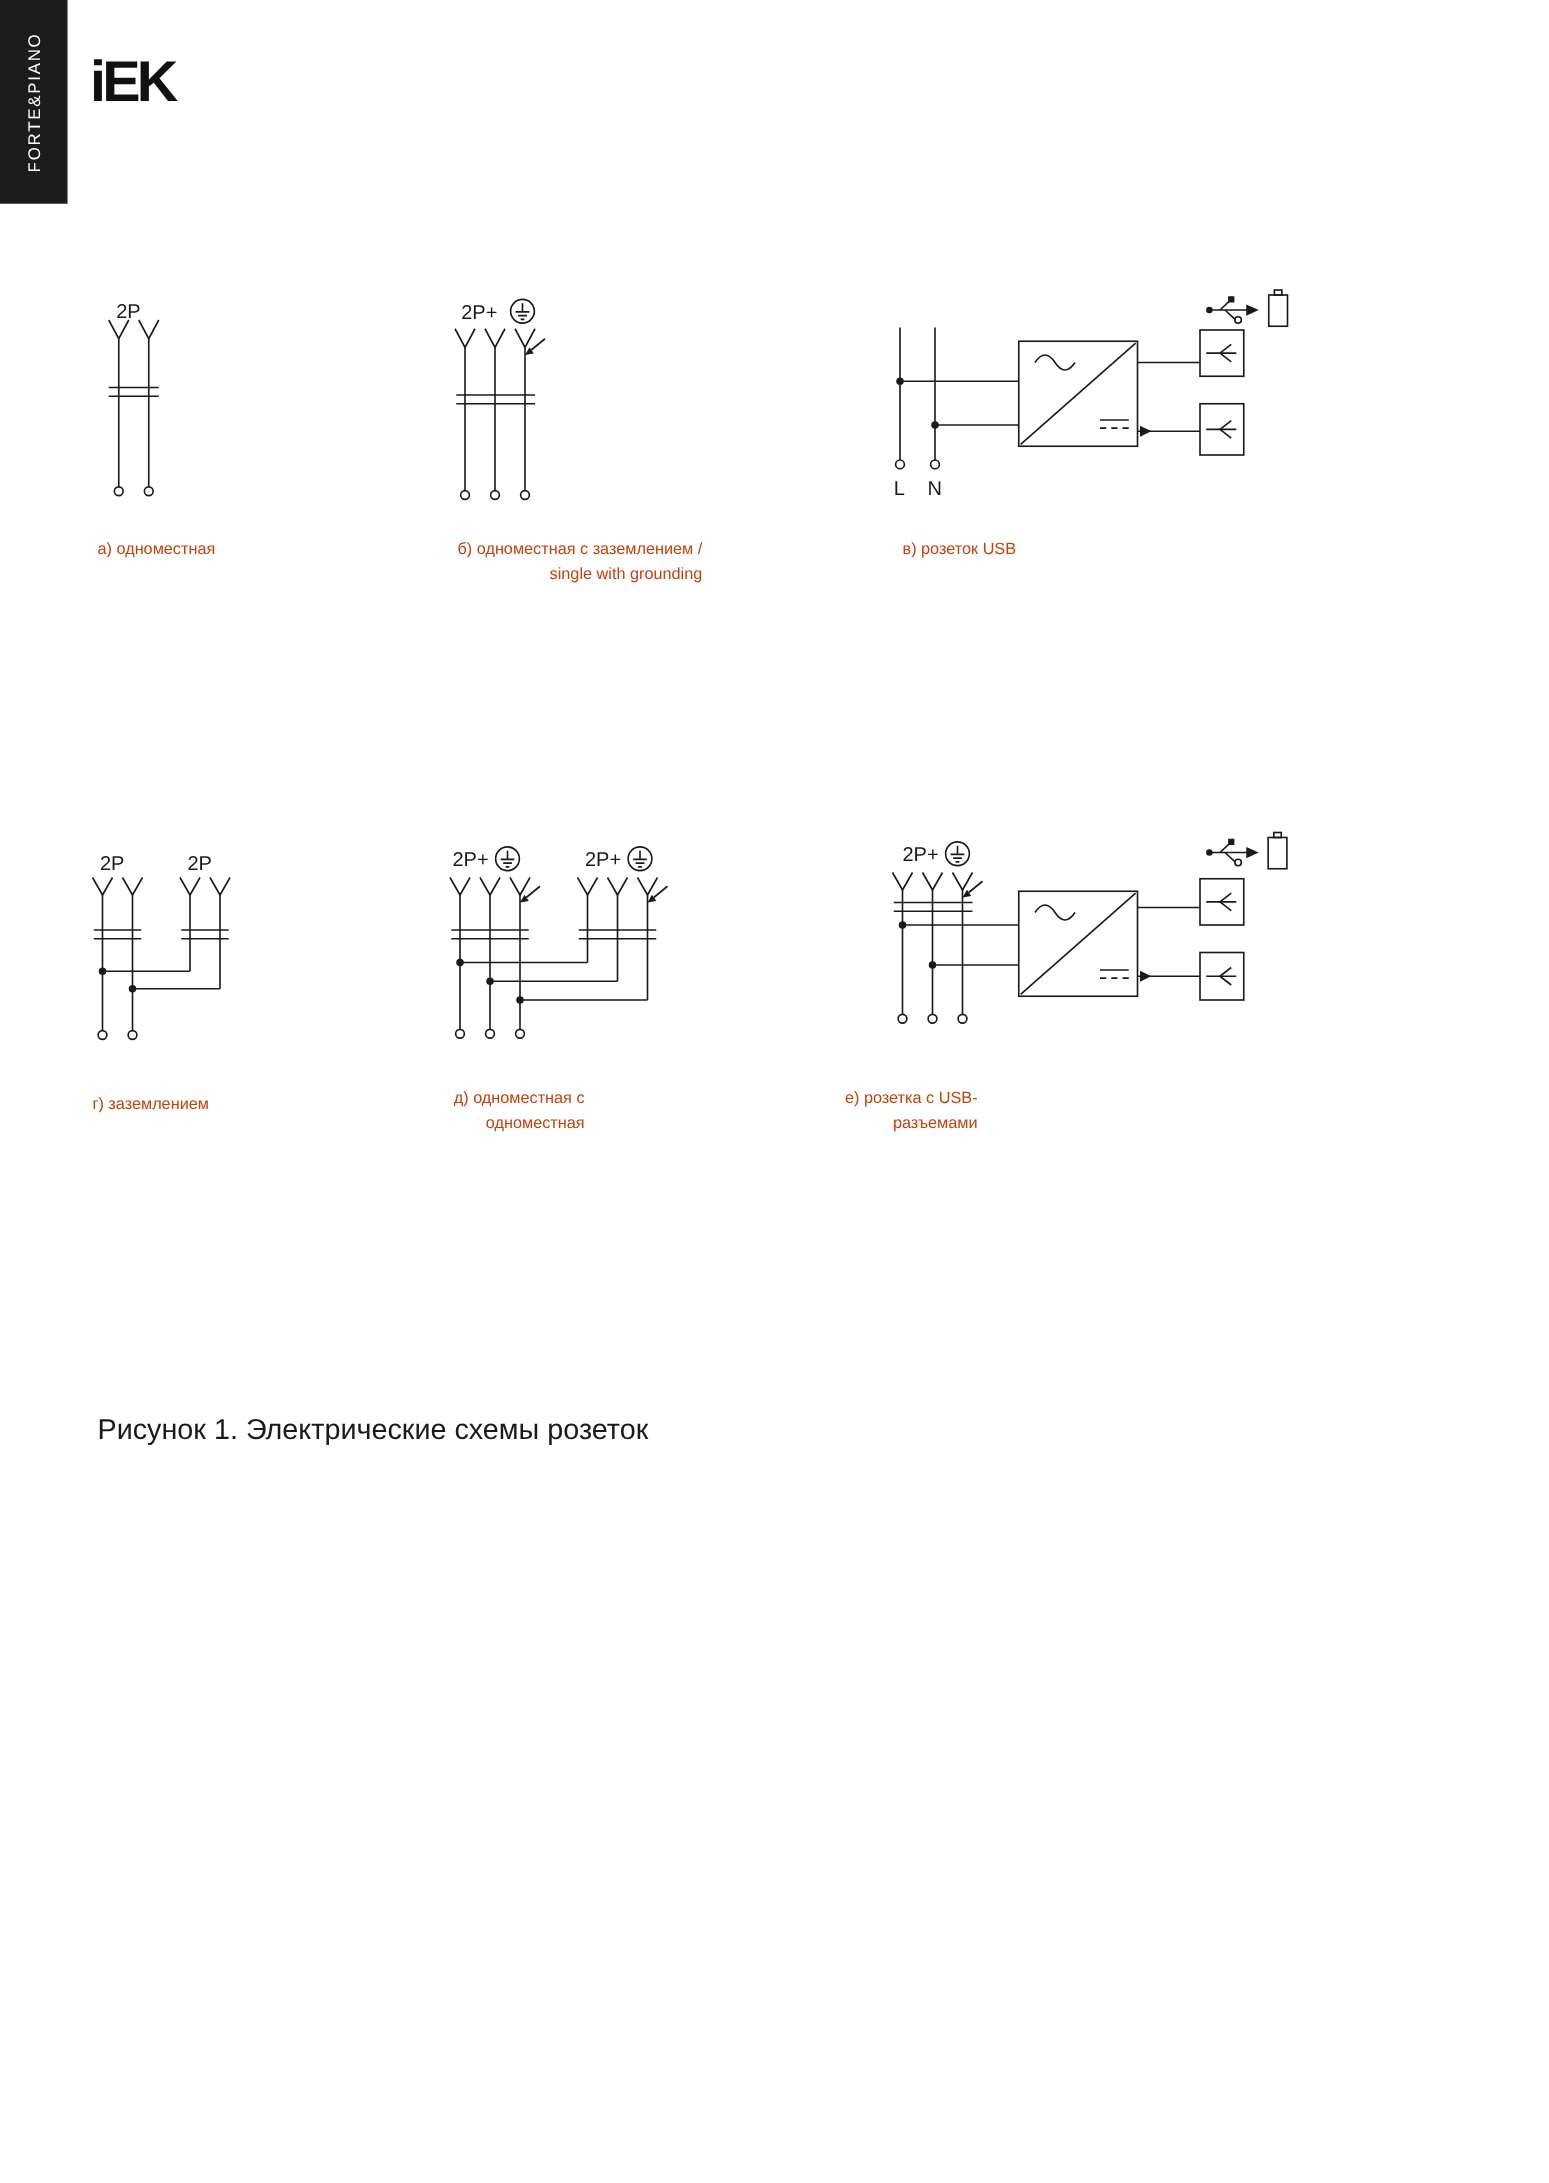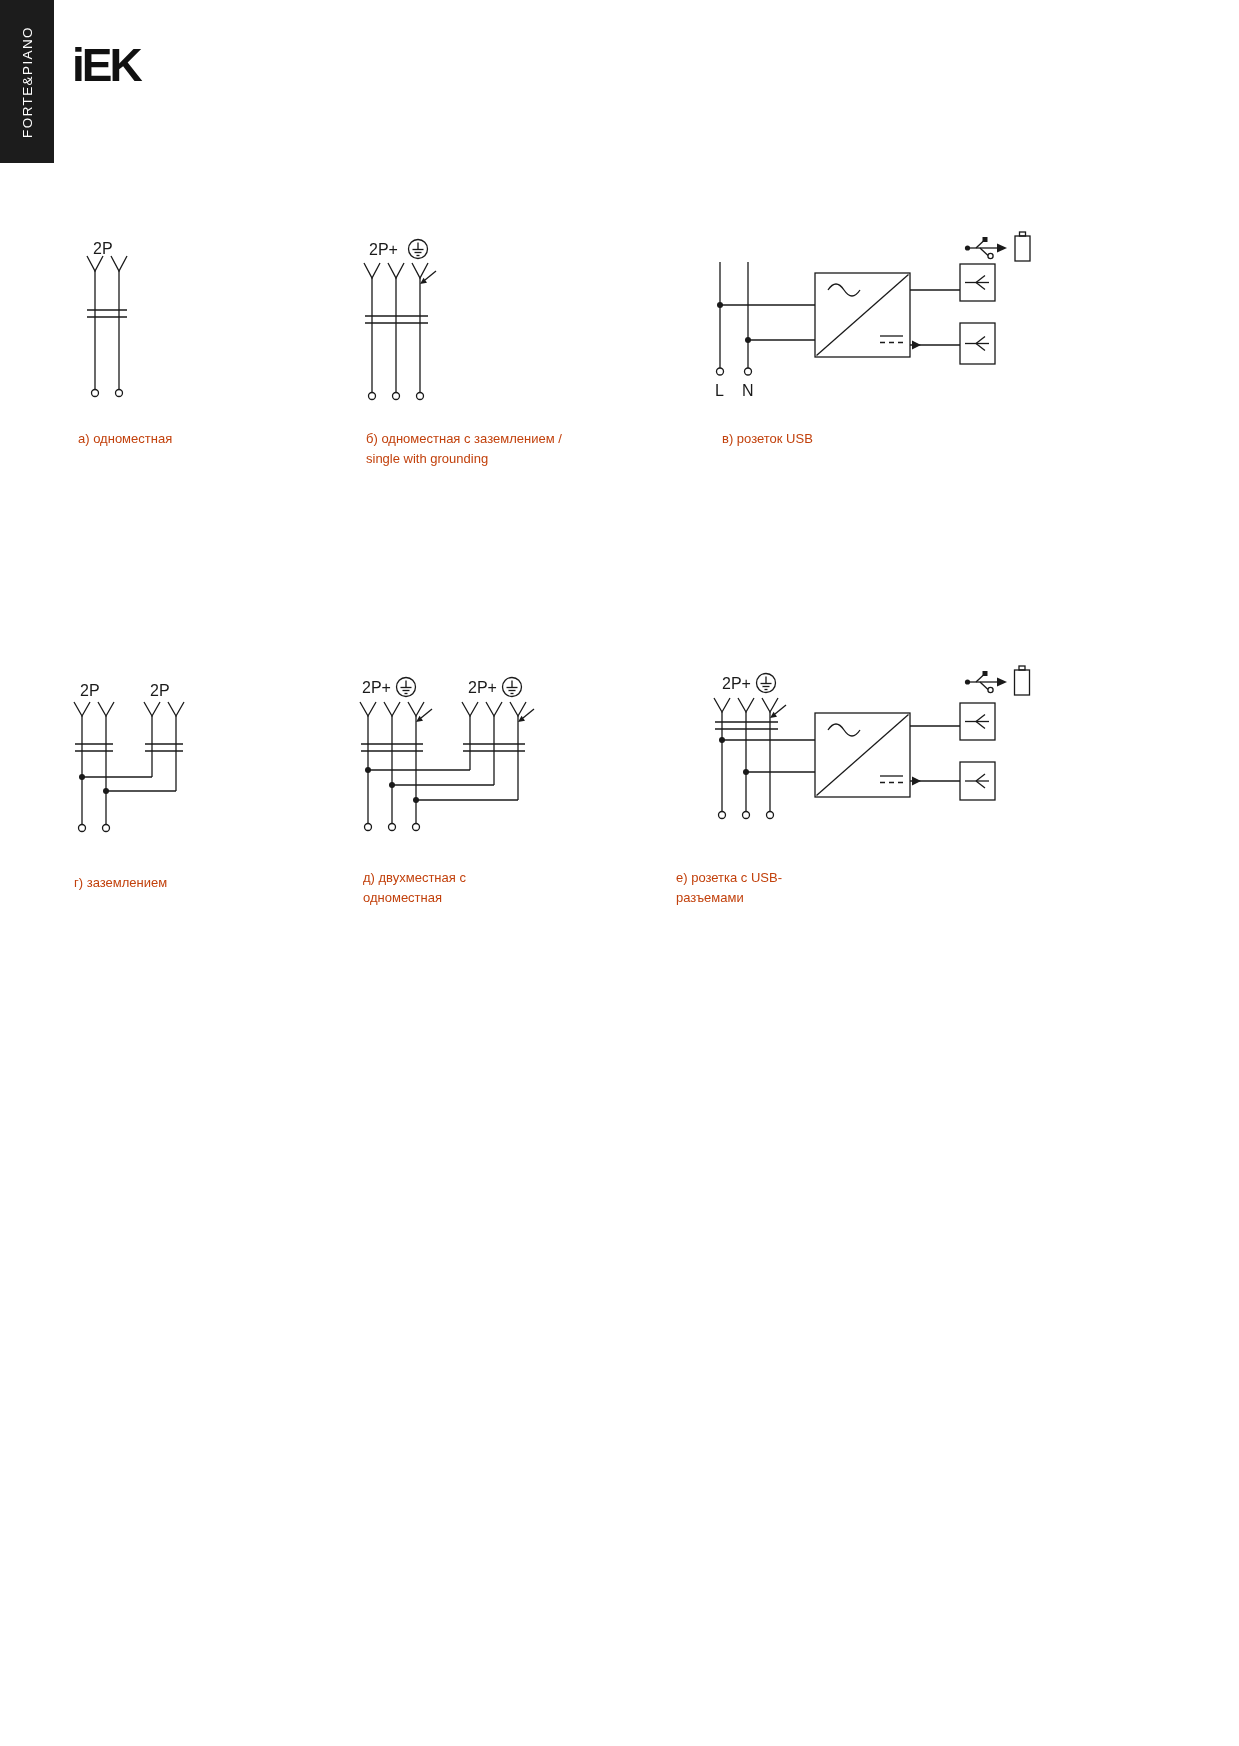--- a/index.html
+++ b/index.html
@@ -11,21 +11,21 @@
   .banner-text { writing-mode:vertical-rl; transform:rotate(180deg); color:#ffffff;
                  font-size:13.5px; letter-spacing:1.4px; }
 
   .logo { position:absolute; left:72px; top:42px; font-size:46px; line-height:1;
           font-weight:bold; letter-spacing:-3px; color:#111111; }
 
   .diag { position:absolute; }
   .diag svg { display:block; }
 
   .cap { position:absolute; font-size:13px; line-height:1.5; color:#c2410c; }
-  .capline { display:block; }
+  .capline { display:block;text-align:right; }
   .fig-cap { position:absolute; left:78px; top:1130px; font-size:23px; color:#1a1a1a; }
 
   .w { stroke:#1a1a1a; stroke-width:1.3; fill:none; }
   .dot { fill:#1a1a1a; stroke:none; }
   .term { fill:#ffffff; stroke:#1a1a1a; stroke-width:1.3; }
   .dc-dash { stroke:#1a1a1a; stroke-width:1.3; fill:none; stroke-dasharray:5 4; }
   svg text { fill:#1a1a1a; font-family:"Liberation Sans", sans-serif; }
 </style>
 </head>
 <body>
@@ -247,21 +247,21 @@
         <circle class="dot" cx="60" cy="136" r="3"></circle>
       </g>
       <g>
         <circle class="term" cx="12" cy="163" r="3.5"></circle>
         <circle class="term" cx="36" cy="163" r="3.5"></circle>
         <circle class="term" cx="60" cy="163" r="3.5"></circle>
       </g>
     </svg>
   </figure>
   <div class="cap" style="left:363px;top:868px">
-    <span class="capline">д) двухместная с</span>
+    <span class="capline">д) одноместная с</span>
     <span class="capline">одноместная</span>
   </div>
 
   <figure class="diag" style="left:712px;top:662px">
     <svg width="330" height="190" viewBox="0 0 330 190">
       <text x="10" y="27" font-size="16">2P+</text>
       <g transform="translate(54,21)">
         <circle class="w" cx="0" cy="0" r="9.5"></circle>
         <line class="w" x1="0" y1="-6.5" x2="0" y2="0.5"></line>
         <line class="w" x1="-5.5" y1="0.5" x2="5.5" y2="0.5"></line>
@@ -334,14 +334,15 @@
         <rect class="w" x="302.5" y="8" width="15" height="25"></rect>
         <rect class="w" x="307" y="4" width="6" height="4"></rect>
       </g>
     </svg>
   </figure>
   <div class="cap" style="left:676px;top:868px">
     <span class="capline">е) розетка с USB-</span>
     <span class="capline">разъемами</span>
   </div>
 
+  <div class="fig-cap">Рисунок 1. Электрические схемы розеток</div>
 
 </div>
 
 </body></html>

